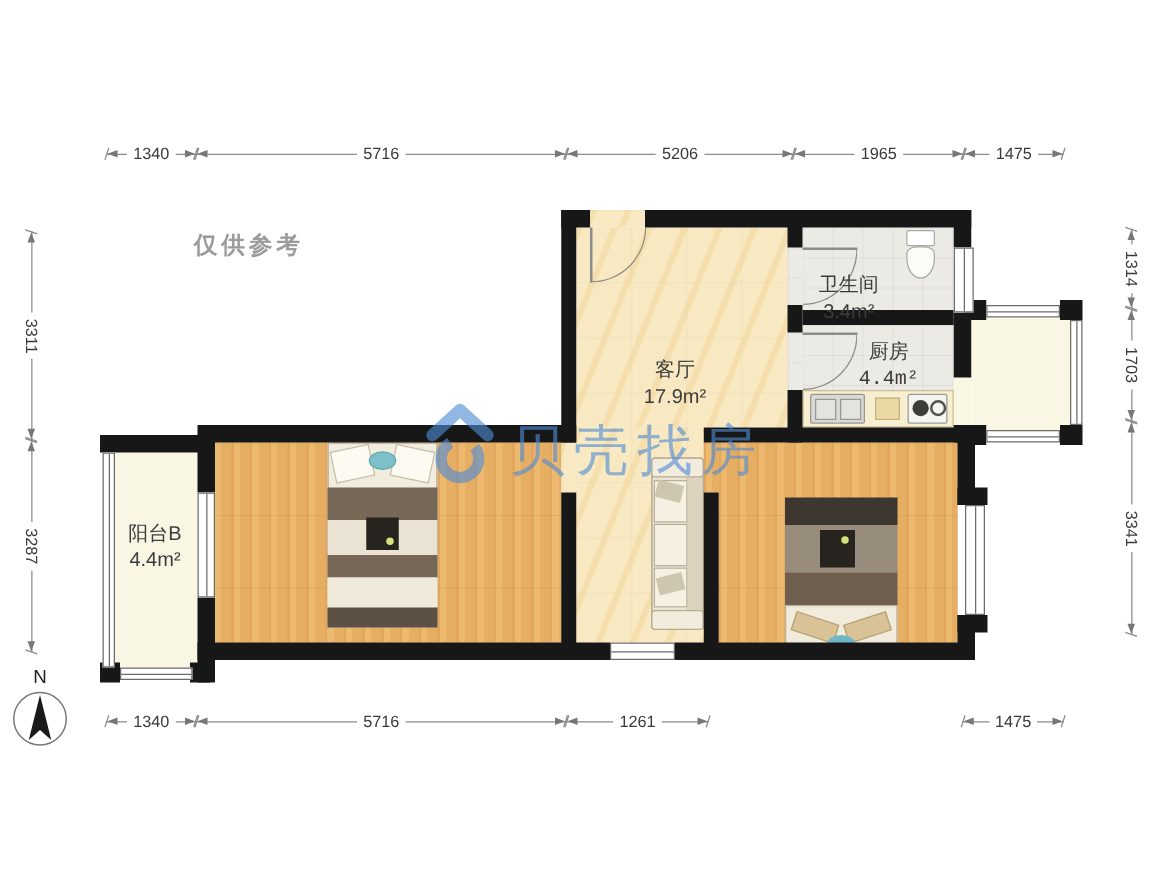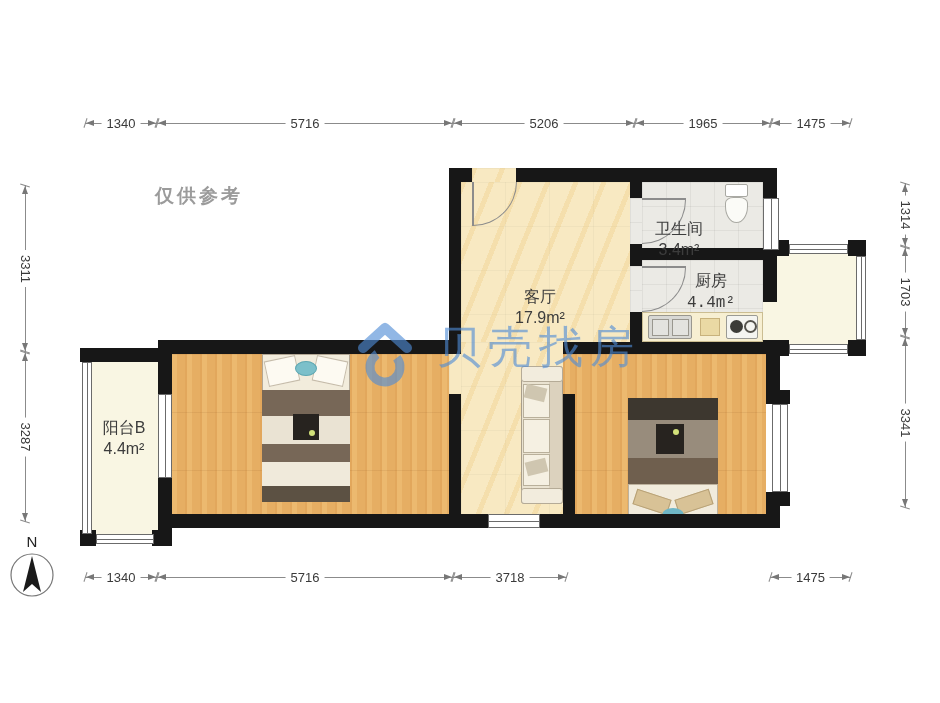--- a/index.html
+++ b/index.html
@@ -55,22 +55,22 @@
       border-bottom:3.5px solid transparent;border-left:8px solid #777;}
   .av-u{top:1px;left:3.5px;width:0;height:0;border-left:3.5px solid transparent;
       border-right:3.5px solid transparent;border-bottom:8px solid #777;}
   .av-d{bottom:1px;left:3.5px;width:0;height:0;border-left:3.5px solid transparent;
       border-right:3.5px solid transparent;border-top:8px solid #777;}
   .dlb{position:absolute;left:50%;top:7px;transform:translate(-50%,-50%);background:#fff;
       padding:0 5px;font-size:13px;color:#3a3a3a;white-space:nowrap;line-height:15px;}
   .dlbv{position:absolute;top:50%;left:7px;transform:translate(-50%,-50%);background:#fff;
       padding:5px 0;font-size:13px;color:#3a3a3a;writing-mode:vertical-rl;line-height:15px;}
   
-  .watermark{position:absolute;left:353px;top:318px;display:flex;align-items:flex-start;
-      gap:20px;z-index:8;opacity:0.62;pointer-events:none;}
+  .watermark{position:absolute;left:336px;top:318px;display:flex;align-items:flex-end;
+      gap:8px;z-index:8;opacity:0.62;pointer-events:none;}
   .wm-text{font-size:44px;color:#4f8cd6;letter-spacing:7px;white-space:nowrap;}
   .compass{position:absolute;left:6px;top:534px;width:52px;z-index:7;text-align:center;}
   .compass .n{display:block;font-size:15px;color:#222;line-height:16px;}
 </style>
 </head>
 <body>
 
 <div class="stage">
 
   <div class="disclaimer">仅供参考</div>
@@ -283,21 +283,21 @@
       <i class="ah-l"></i>
       <i class="ah-r"></i>
       <span class="dlb">5716</span>
     </div>
     <div class="dimh" style="left: 453px; top: 570px; width: 114px;">
       <i class="lnh"></i>
       <i class="tkh" style="left:0"></i>
       <i class="tkh" style="right:0"></i>
       <i class="ah-l"></i>
       <i class="ah-r"></i>
-      <span class="dlb">3718</span>
+      <span class="dlb">1261</span>
     </div>
     <div class="dimh" style="left: 770px; top: 570px; width: 81px;">
       <i class="lnh"></i>
       <i class="tkh" style="left:0"></i>
       <i class="tkh" style="right:0"></i>
       <i class="ah-l"></i>
       <i class="ah-r"></i>
       <span class="dlb">1475</span>
     </div>
     <div class="dimv" style="left: 18px; top: 185px; height: 167px;">

